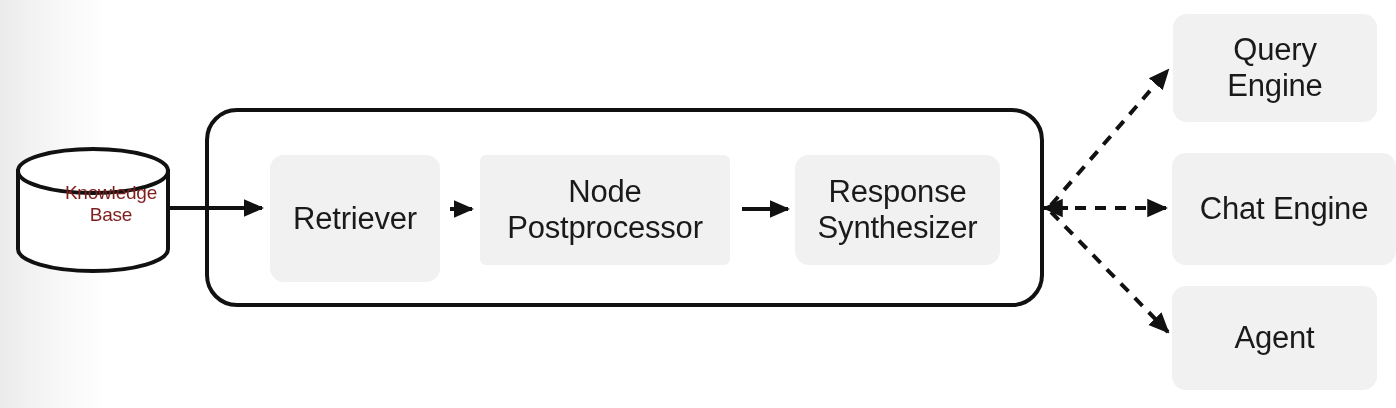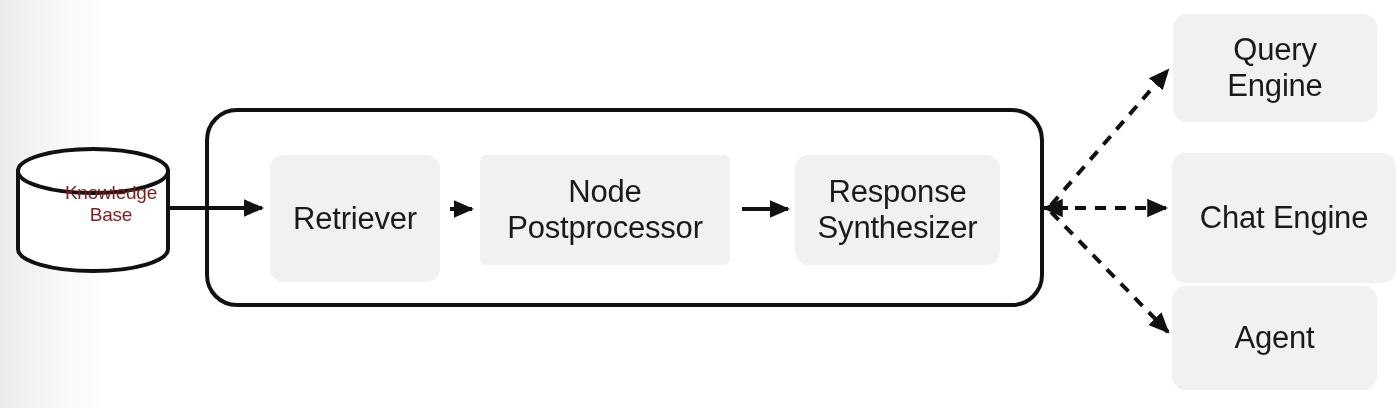--- a/index.html
+++ b/index.html
@@ -43,21 +43,21 @@
     line-height: 1.16;
     letter-spacing: -0.2px;
     box-sizing: border-box;
   }
   .node-box span { display: block; white-space: pre-line; }
 
   #box-retriever            { left: 270px;  top: 155px; width: 170px; height: 127px; }
   #box-node-postprocessor   { left: 480px;  top: 155px; width: 250px; height: 110px; border-radius: 6px; }
   #box-response-synthesizer { left: 795px;  top: 155px; width: 205px; height: 110px; }
   #box-query-engine         { left: 1173px; top: 14px;  width: 204px; height: 108px; }
-  #box-chat-engine          { left: 1172px; top: 153px; width: 224px; height: 130px; border-radius: 14px; }
+  #box-chat-engine          { left: 1172px; top: 153px; width: 224px; height: 112px; border-radius: 14px; }
   #box-agent                { left: 1172px; top: 286px; width: 205px; height: 104px; }
 
   #kb-label {
     position: absolute;
     left: 36px;
     top: 182px;
     width: 150px;
     text-align: center;
     font-family: "Liberation Sans", sans-serif;
     font-size: 19px;

